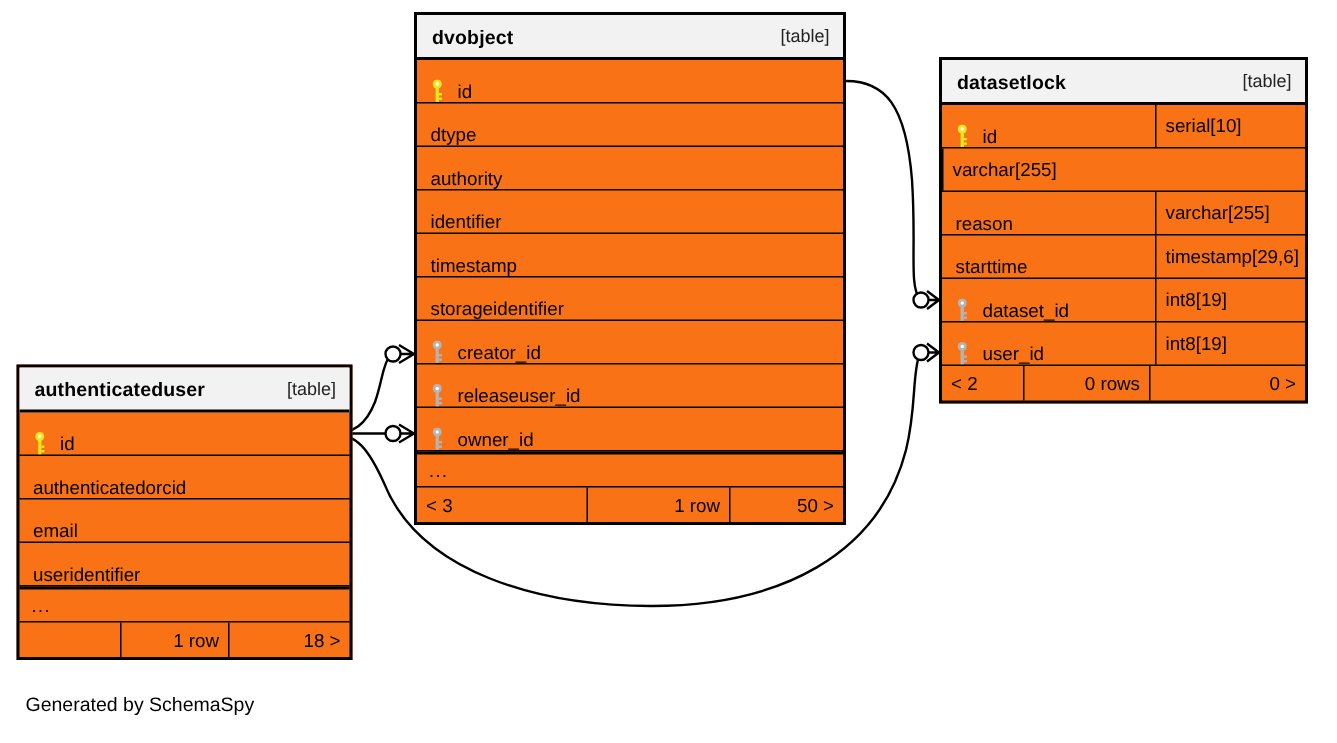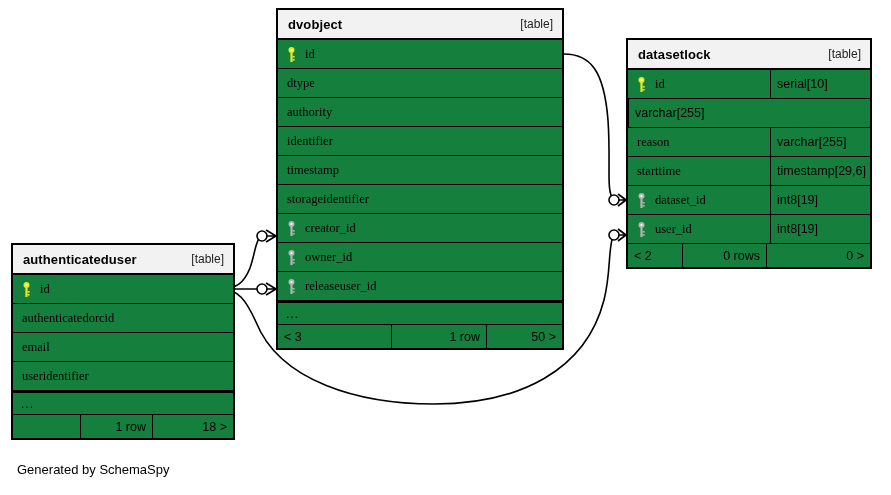--- a/index.html
+++ b/index.html
@@ -26,21 +26,21 @@
   #edges {
     position: absolute;
     left: 0; top: 0;
     width: 891px;
     height: 495px;
     pointer-events: none;
   }
 
   .table-box {
     position: absolute;
-    background: #15803d;
+    background: #f97316;
     border: 2px solid #000000;
     box-sizing: border-box;
     z-index: 5;
   }
 
   .tbl-header {
     height: 30px;
     background: #f2f2f2;
     border-bottom: 2px solid #000000;
     box-sizing: border-box;
@@ -63,26 +63,25 @@
   .tbl-row {
     height: 29px;
     border-bottom: 1px solid #000000;
     box-sizing: border-box;
     display: flex;
     align-items: stretch;
   }
   .tbl-row .col-name {
     flex: 1 1 auto;
     display: flex;
-    align-items: center;
+    align-items: flex-end;
     padding-left: 9px;
     font-size: 12.5px;
     box-sizing: border-box;
     min-width: 0;
-    font-family: Liberation Serif, serif;
   }
   .tbl-row .col-type {
     flex: 0 0 auto;
     display: flex;
     align-items: center;
     padding-left: 6px;
     font-size: 12.5px;
     border-left: 1px solid #000000;
     box-sizing: border-box;
   }
@@ -272,35 +271,35 @@
 
     <div class="tbl-row">
       <div class="col-name">
         <svg class="keyicon" viewBox="0 0 9 15">
           <circle cx="4.5" cy="3" r="3" fill="#b4b4b4"></circle>
           <circle cx="4.5" cy="3" r="1.1" fill="#ffffff"></circle>
           <rect x="3.4" y="4.5" width="2.2" height="10.5" fill="#b4b4b4"></rect>
           <rect x="5.6" y="9" width="2" height="1.6" fill="#b4b4b4"></rect>
           <rect x="5.6" y="12" width="2" height="1.6" fill="#b4b4b4"></rect>
         </svg>
-        <span>owner_id</span>
+        <span>releaseuser_id</span>
       </div>
 
     </div>
 
     <div class="tbl-row">
       <div class="col-name">
         <svg class="keyicon" viewBox="0 0 9 15">
           <circle cx="4.5" cy="3" r="3" fill="#b4b4b4"></circle>
           <circle cx="4.5" cy="3" r="1.1" fill="#ffffff"></circle>
           <rect x="3.4" y="4.5" width="2.2" height="10.5" fill="#b4b4b4"></rect>
           <rect x="5.6" y="9" width="2" height="1.6" fill="#b4b4b4"></rect>
           <rect x="5.6" y="12" width="2" height="1.6" fill="#b4b4b4"></rect>
         </svg>
-        <span>releaseuser_id</span>
+        <span>owner_id</span>
       </div>
 
     </div>
 
     <div class="ellipsis-row">...</div>
 
     <div class="footer-row">
       <div class="fcell left">&lt; 3</div>
       <div class="fcell mid">1 row</div>
       <div class="fcell right">50 &gt;</div>

